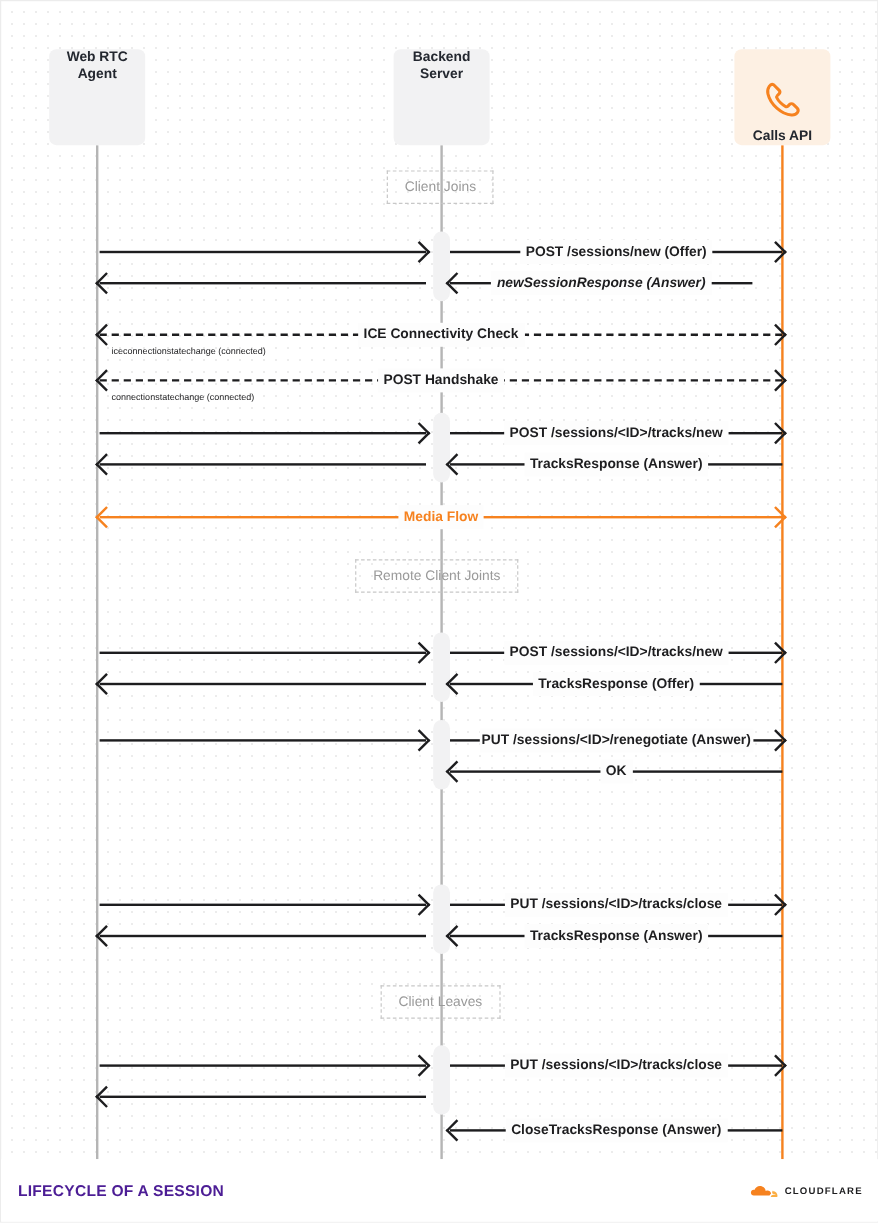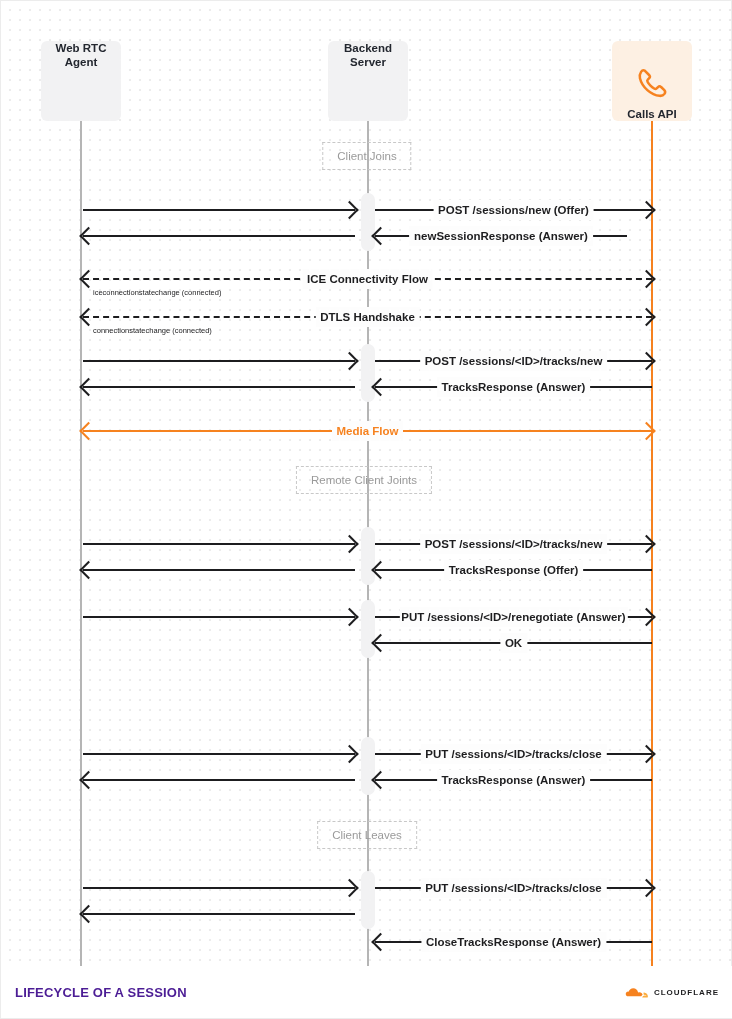--- a/index.html
+++ b/index.html
@@ -140,43 +140,43 @@
       <div class="head right"></div>
       <div class="lbl-mid">POST /sessions/new (Offer)</div>
     </div>
   </div>
 
   <div class="msg" style="top:225px;">
     <div class="seg" style="left:82px;width:272px;">
       <div class="line"></div>
       <div class="head left"></div>
     </div>
-    <div class="seg" style="left:374px;width:252px;">
+    <div class="seg" style="left:374px;width:252px;font-style:italic;">
       <div class="line"></div>
       <div class="head left"></div>
       <div class="lbl-mid">newSessionResponse (Answer)</div>
     </div>
   </div>
 
   <div class="msg" style="top:268px;">
     <div class="seg" style="left:82px;width:569px;">
       <div class="line dash"></div>
       <div class="head right"></div>
       <div class="head left"></div>
-      <div class="lbl-mid">ICE Connectivity Flow</div>
+      <div class="lbl-mid">ICE Connectivity Check</div>
       <div class="sub" style="left:10px;">iceconnectionstatechange (connected)</div>
     </div>
   </div>
 
   <div class="msg" style="top:306px;">
     <div class="seg" style="left:82px;width:569px;">
       <div class="line dash"></div>
       <div class="head right"></div>
       <div class="head left"></div>
-      <div class="lbl-mid">DTLS Handshake</div>
+      <div class="lbl-mid">POST Handshake</div>
       <div class="sub" style="left:10px;">connectionstatechange (connected)</div>
     </div>
   </div>
 
   <div class="msg" style="top:350px;">
     <div class="seg" style="left:82px;width:272px;">
       <div class="line"></div>
       <div class="head right"></div>
     </div>
     <div class="seg" style="left:374px;width:277px;">

